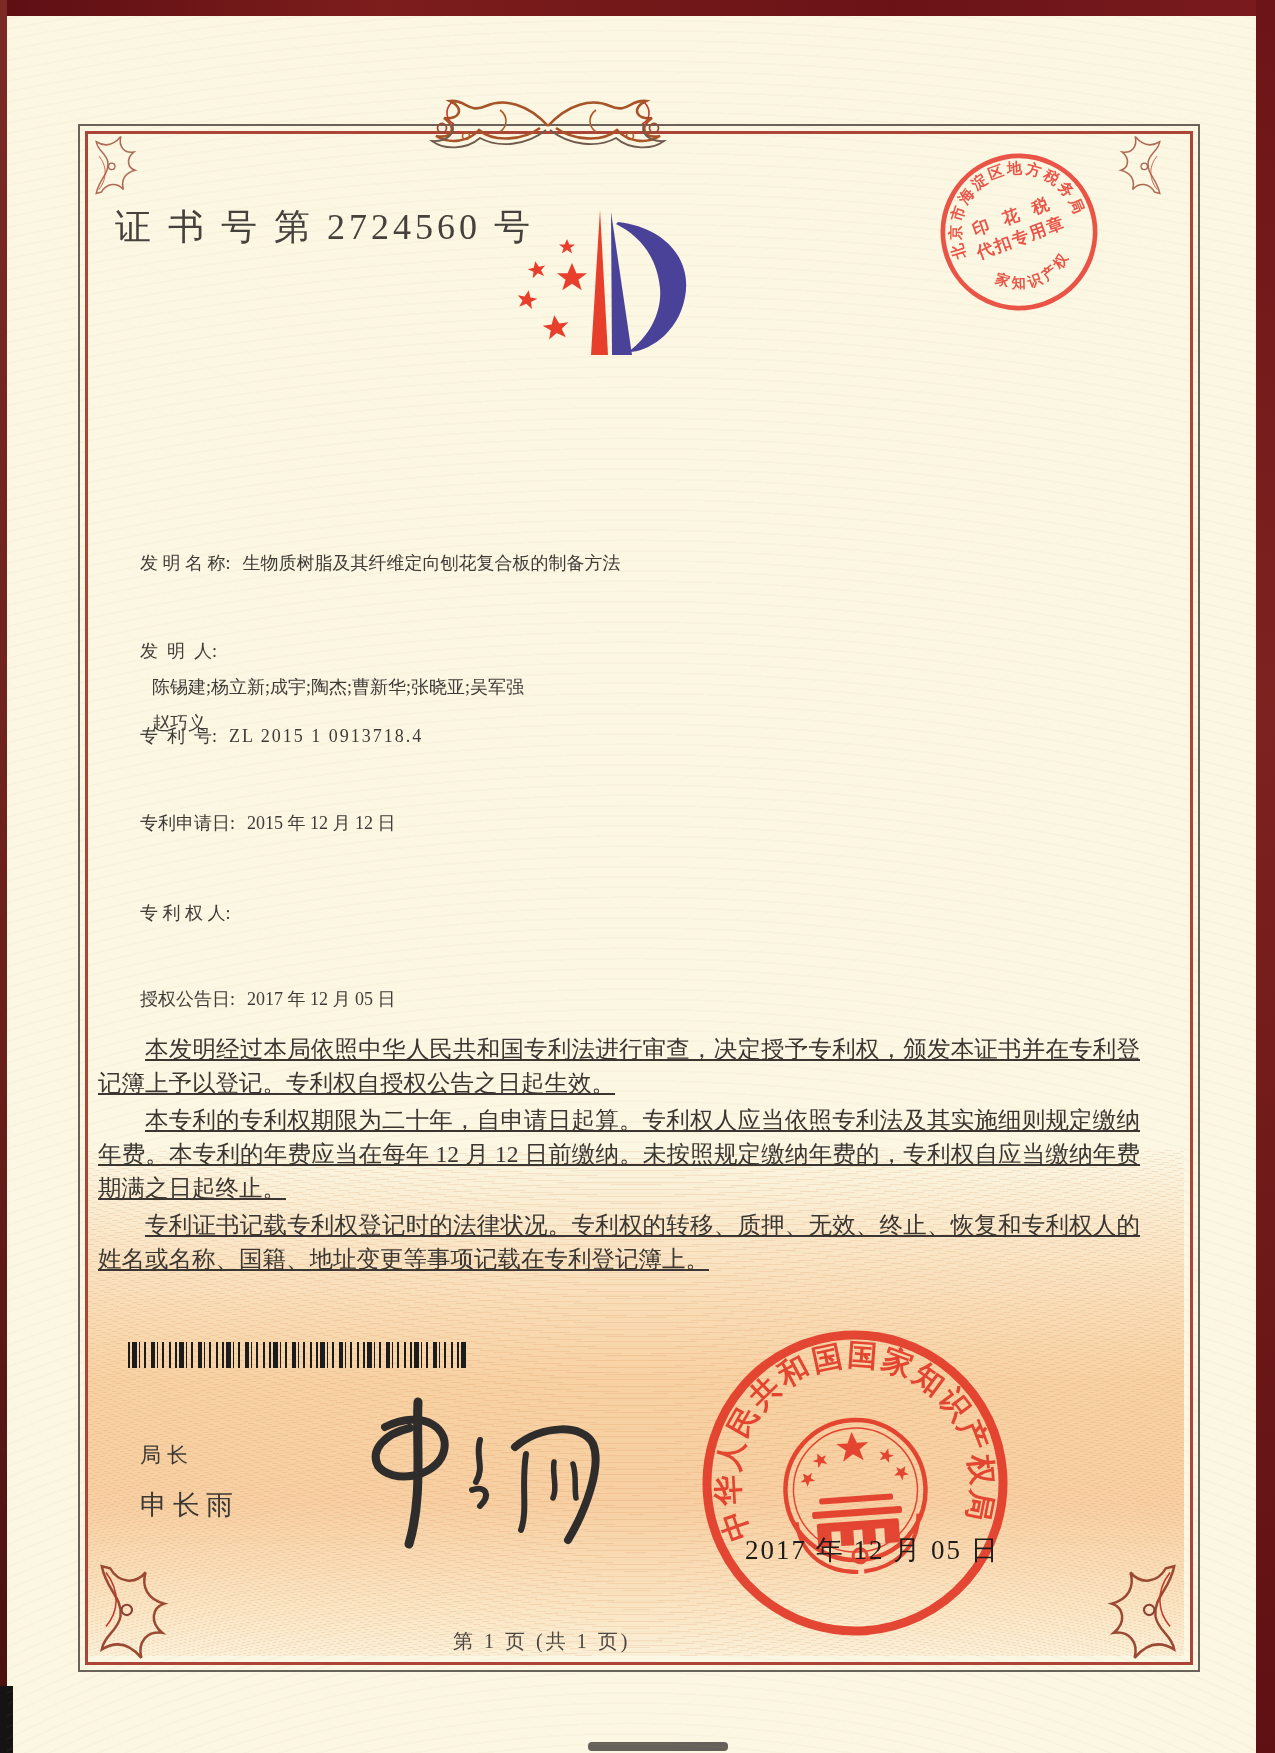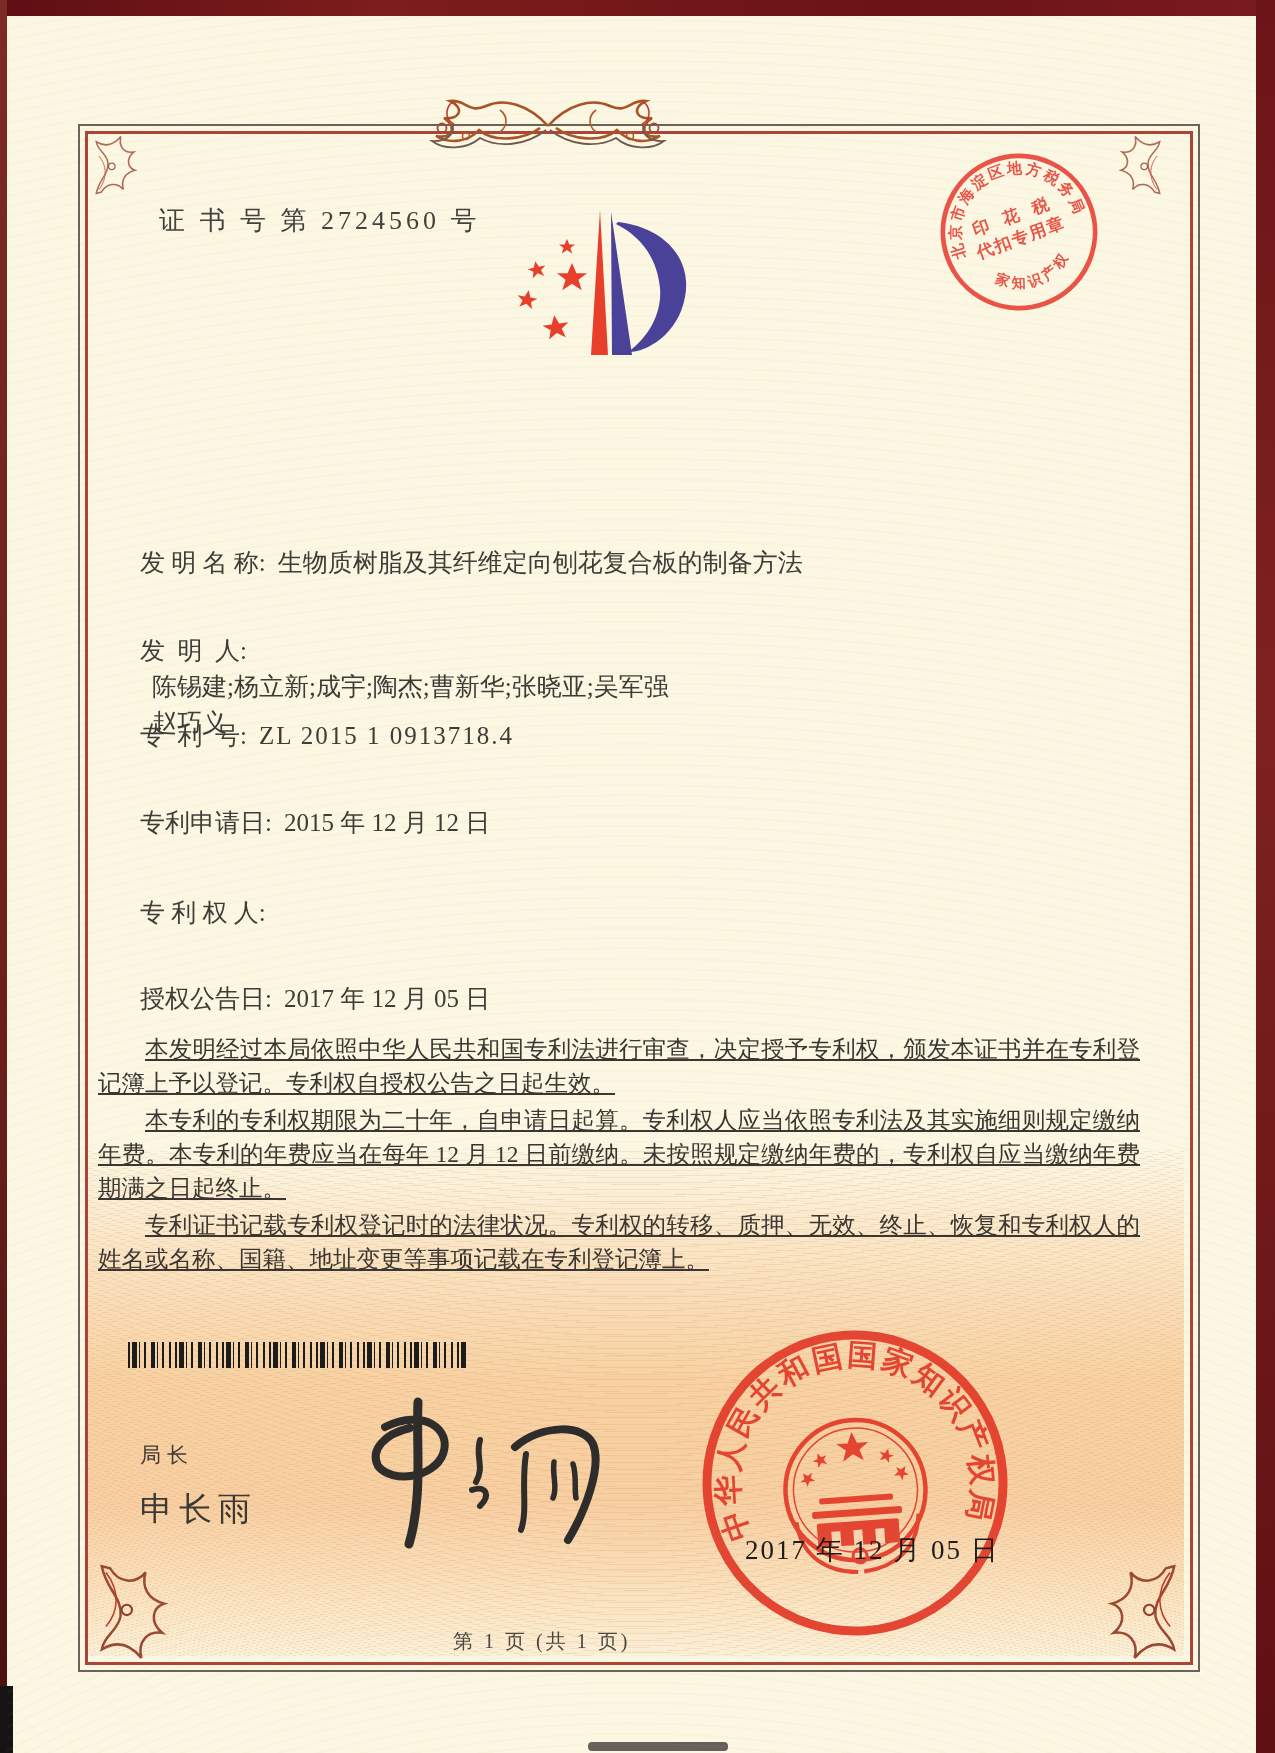--- a/index.html
+++ b/index.html
@@ -25,26 +25,26 @@
     background:
       repeating-radial-gradient(140% 90% at 50% 135%, rgba(206,110,48,.13) 0 1.5px, rgba(206,110,48,0) 1.5px 8px),
       linear-gradient(180deg, rgba(248,210,166,0) 0%, rgba(248,210,166,.45) 18%, rgba(247,203,152,.85) 45%, #f7cfa2 70%, rgba(250,226,190,.78) 92%, rgba(250,233,205,.5) 100%);
   }
   #page::after{
     content:"";position:absolute;left:7px;top:16px;right:19px;bottom:0;
     background:repeating-radial-gradient(180% 120% at 50% 160%, rgba(203,170,112,.05) 0 2px, transparent 2px 11px);
     pointer-events:none;z-index:0;
   }
   
-  .cert-no{left:115px;top:203px;font-size:26px;letter-spacing:4px;color:#45413c;z-index:2;margin-left:44px;}
+  .cert-no{left:115px;top:203px;font-size:36px;letter-spacing:4px;color:#45413c;z-index:2;}
   .logo{left:492px;top:200px;z-index:2;}
   .tax-stamp{left:935px;top:148px;z-index:2;opacity:.92;}
   .title{left:330px;top:378px;font-size:47px;font-weight:bold;letter-spacing:27px;color:#3b3632;z-index:2;white-space:nowrap;}
   
-  .field{left:140px;display:flex;font-size:25px;color:#3f3b37;z-index:2;line-height:36px;white-space:nowrap;}
+  .field{left:140px;display:flex;font-size:18px;color:#3f3b37;z-index:2;line-height:36px;white-space:nowrap;}
   .field .lab{white-space:pre;flex:0 0 auto;}
   .field .val{white-space:pre;margin-left:12px;}
   .f-name{top:545px;} .f-inv{top:633px;flex-direction:column;} .f-patno{top:718px;}
   .f-file{top:805px;} .f-owner{top:895px;} .f-grant{top:981px;}
   .f-patno .val{letter-spacing:2px;}
   
   .paras{left:98px;top:1032px;width:1042px;z-index:2;}
   .paras p{margin:0 0 3px 0;font-size:23.5px;line-height:34px;text-align:justify;text-indent:2em;color:#3b3631;text-decoration:underline;}
   
   .barcode{left:128px;top:1342px;width:340px;height:26px;z-index:2;
@@ -53,21 +53,21 @@
       #1c1c1c 4px 9px, transparent 9px 11px,
       #1c1c1c 11px 12px, transparent 12px 16px,
       #1c1c1c 16px 18px, transparent 18px 23px,
       #1c1c1c 23px 27px, transparent 27px 29px,
       #1c1c1c 29px 30px, transparent 30px 34px,
       #1c1c1c 34px 36px, transparent 36px 41px,
       #1c1c1c 41px 43px, transparent 43px 47px);
   }
   .director{left:140px;top:1441px;z-index:2;font-family:"Liberation Sans","DejaVu Sans",sans-serif;color:#3c3833;}
   .director .t{font-size:21px;letter-spacing:6px;}
-  .director .n{font-size:33px;letter-spacing:6px;margin-top:18px;}
+  .director .n{font-size:27px;letter-spacing:6px;margin-top:18px;}
   .signature{left:330px;top:1392px;z-index:4;}
   .seal{left:690px;top:1318px;z-index:3;opacity:.92;}
   .seal-date{left:745px;top:1532px;font-size:27px;letter-spacing:2px;color:#1e1c1a;z-index:5;white-space:pre;}
   .footer{left:453px;top:1628px;font-size:20px;letter-spacing:3px;color:#4a453f;z-index:4;white-space:pre;}
   .orn{z-index:2;}
 </style>
 </head>
 <body>
 
 <div id="page">

